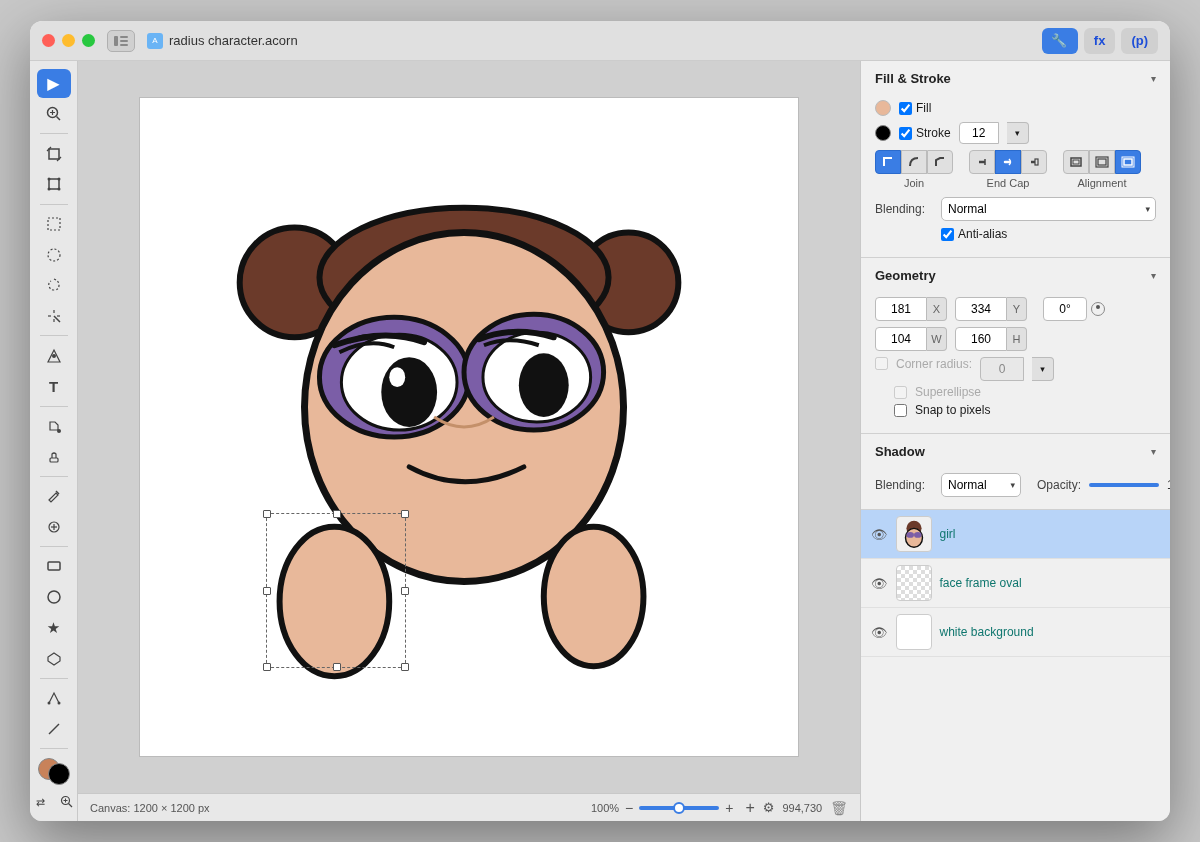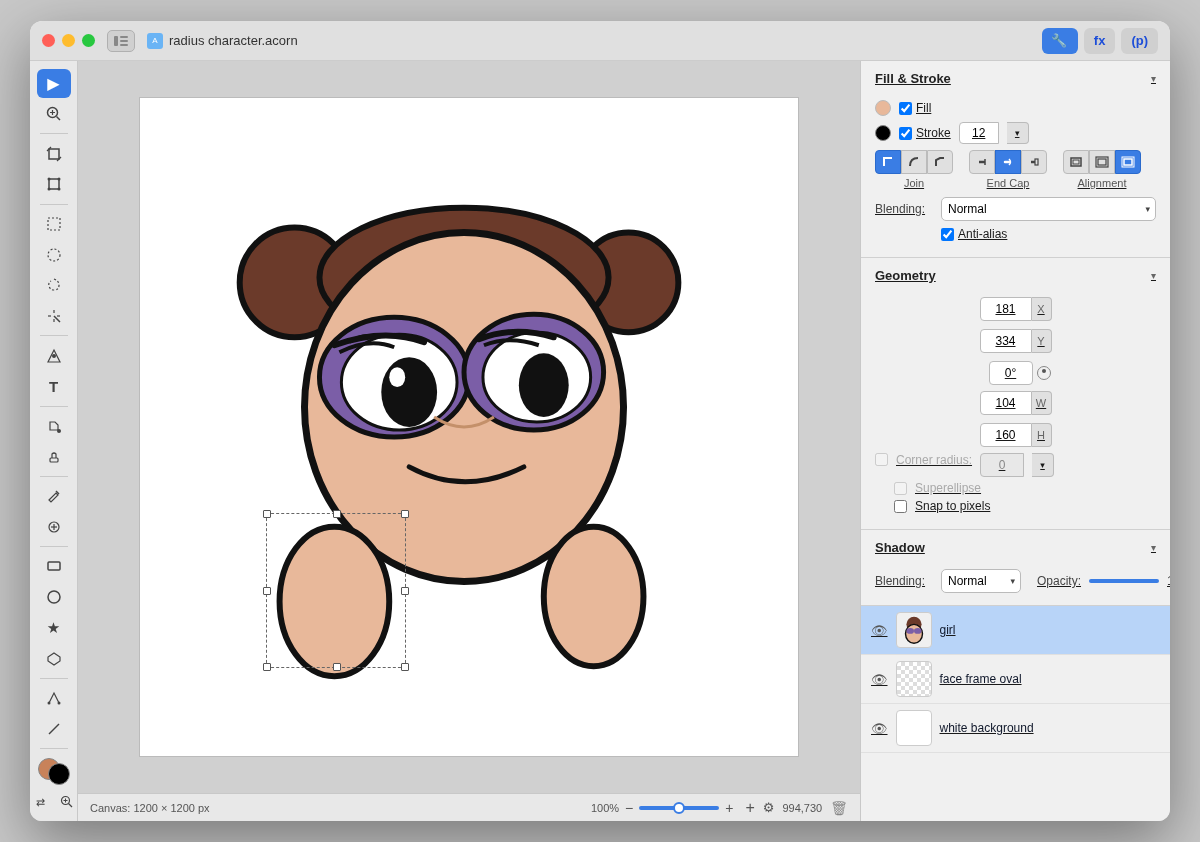--- a/index.html
+++ b/index.html
@@ -208,21 +208,20 @@
     }
     
     .right-panel {
       width: 310px;
       background: #f0f0f0;
       border-left: 1px solid #c8c8c8;
       display: flex;
       flex-direction: column;
       overflow-y: auto;
       flex-shrink: 0;
-      text-decoration: underline;
     }
     .panel-section {
       border-bottom: 1px solid #d0d0d0;
     }
     .panel-header {
       display: flex;
       align-items: center;
       justify-content: space-between;
       padding: 10px 14px 8px;
       cursor: pointer;
@@ -359,21 +358,20 @@
     }
     
     .geometry-content {
       padding: 6px 14px 12px;
     }
     .geo-row {
       display: flex;
       gap: 8px;
       margin-bottom: 6px;
       align-items: center;
-      flex-direction: column;
     }
     .geo-input-group {
       display: flex;
       align-items: center;
       gap: 0;
     }
     .geo-input {
       width: 52px; height: 24px;
       border: 1px solid #bbb;
       border-radius: 4px 0 0 4px;
@@ -508,21 +506,21 @@
       width: 36px; height: 36px;
       border: 1px solid #ccc;
       border-radius: 4px;
       background: #f0f0f0;
       overflow: hidden;
       flex-shrink: 0;
       display: flex; align-items: center; justify-content: center;
     }
     .layer-name {
       font-size: 12px;
-      color: #0f172a;
+      color: #0f766e;
     }
     
     .cartoon-svg {
       position: absolute;
       top: 0; left: 0;
       width: 100%; height: 100%;
     }
     
     .selection-box {
       position: absolute;

